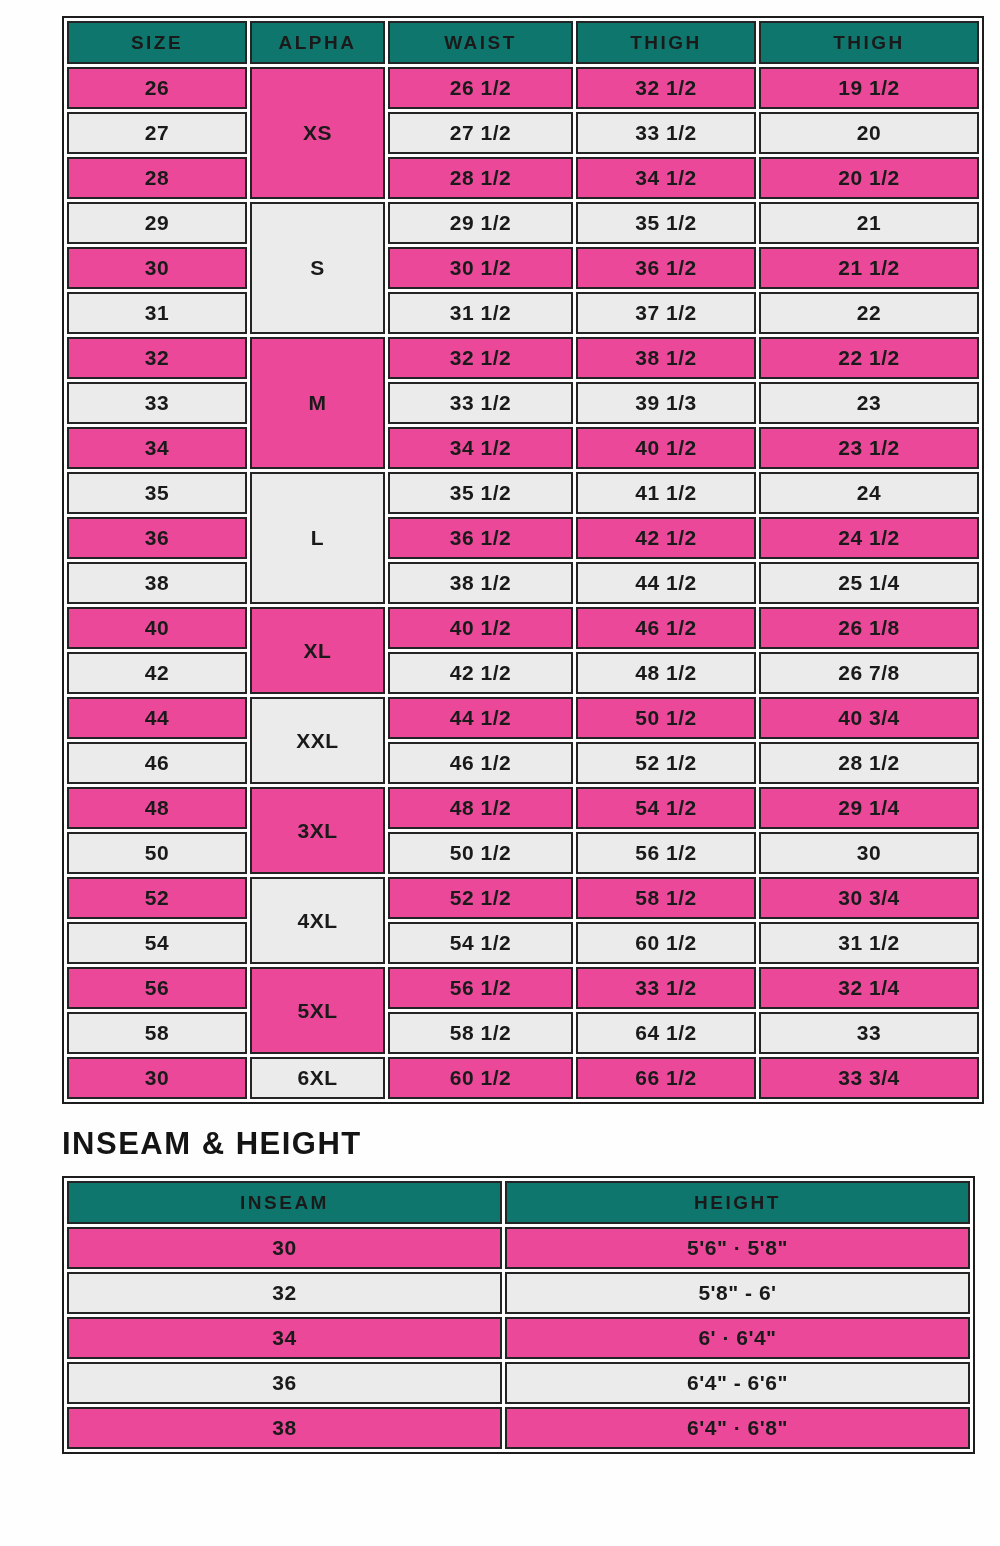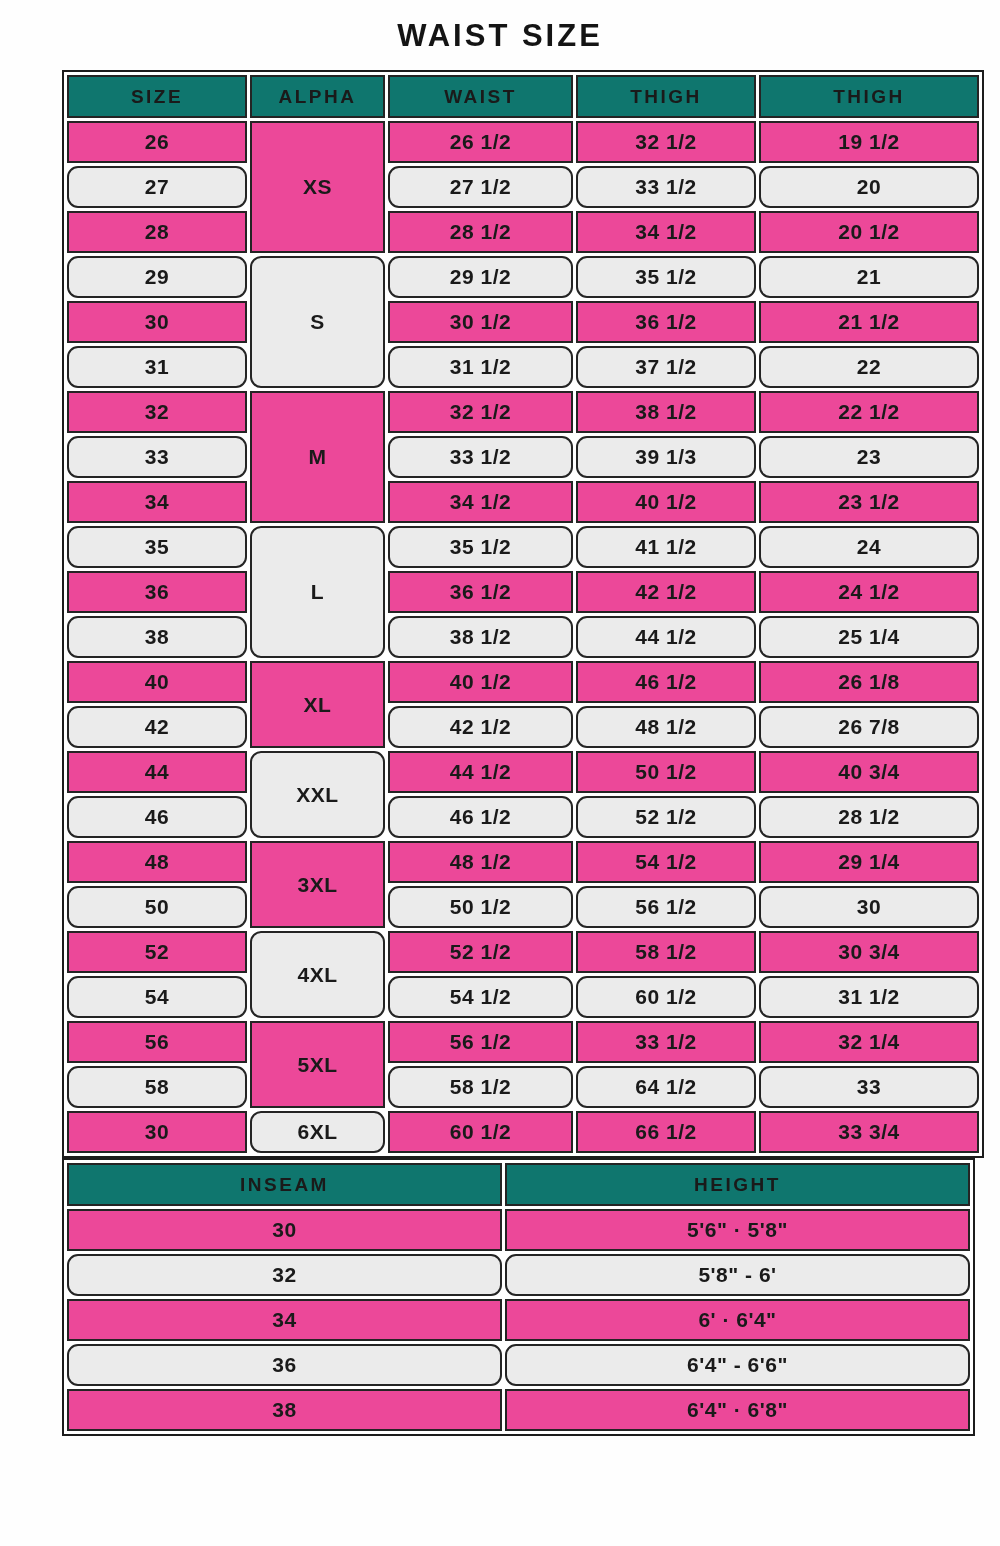--- a/index.html
+++ b/index.html
@@ -60,29 +60,28 @@
   }
   table.chart td {
     height: 38px;
     font-size: 21px;
     font-weight: 700;
     letter-spacing: 0.5px;
     color: #1a1a1a;
   }
   #waist-table { margin-top: 16px; }
   td.shade-w { background: #ec4899; }
-  td.shade-g { background: #ebebeb; border-radius: 11px; }
+  td.shade-g { background: #ebebeb; }
   td.alpha-cell { font-size: 20px; letter-spacing: 1px; margin-top: 16px; }
 </style>
 </head>
 <body>
 
 <div class="page">
 
-  <h1 class="main-title">WAIST SIZE</h1>
 
   <table class="chart" id="waist-table">
     <colgroup>
       <col style="width:180px">
         <col style="width:135px">
         <col style="width:185px">
         <col style="width:180px">
         <col style="width:220px">
     </colgroup>
     <thead>
@@ -239,20 +238,21 @@
         <tr>
           <td class="shade-w">30</td>
           <td class="alpha-cell shade-g" rowspan="1">6XL</td>
           <td class="shade-w">60 1/2</td>
           <td class="shade-w">66 1/2</td>
           <td class="shade-w">33 3/4</td>
         </tr>
       </tbody>
   </table>
 
+  <h2 class="section-title">INSEAM &amp; HEIGHT</h2>
 
   <table class="chart" id="inseam-table">
     <colgroup>
       <col style="width:435px">
         <col style="width:465px">
     </colgroup>
     <thead>
         <tr>
           <th>INSEAM</th>
           <th>HEIGHT</th>

